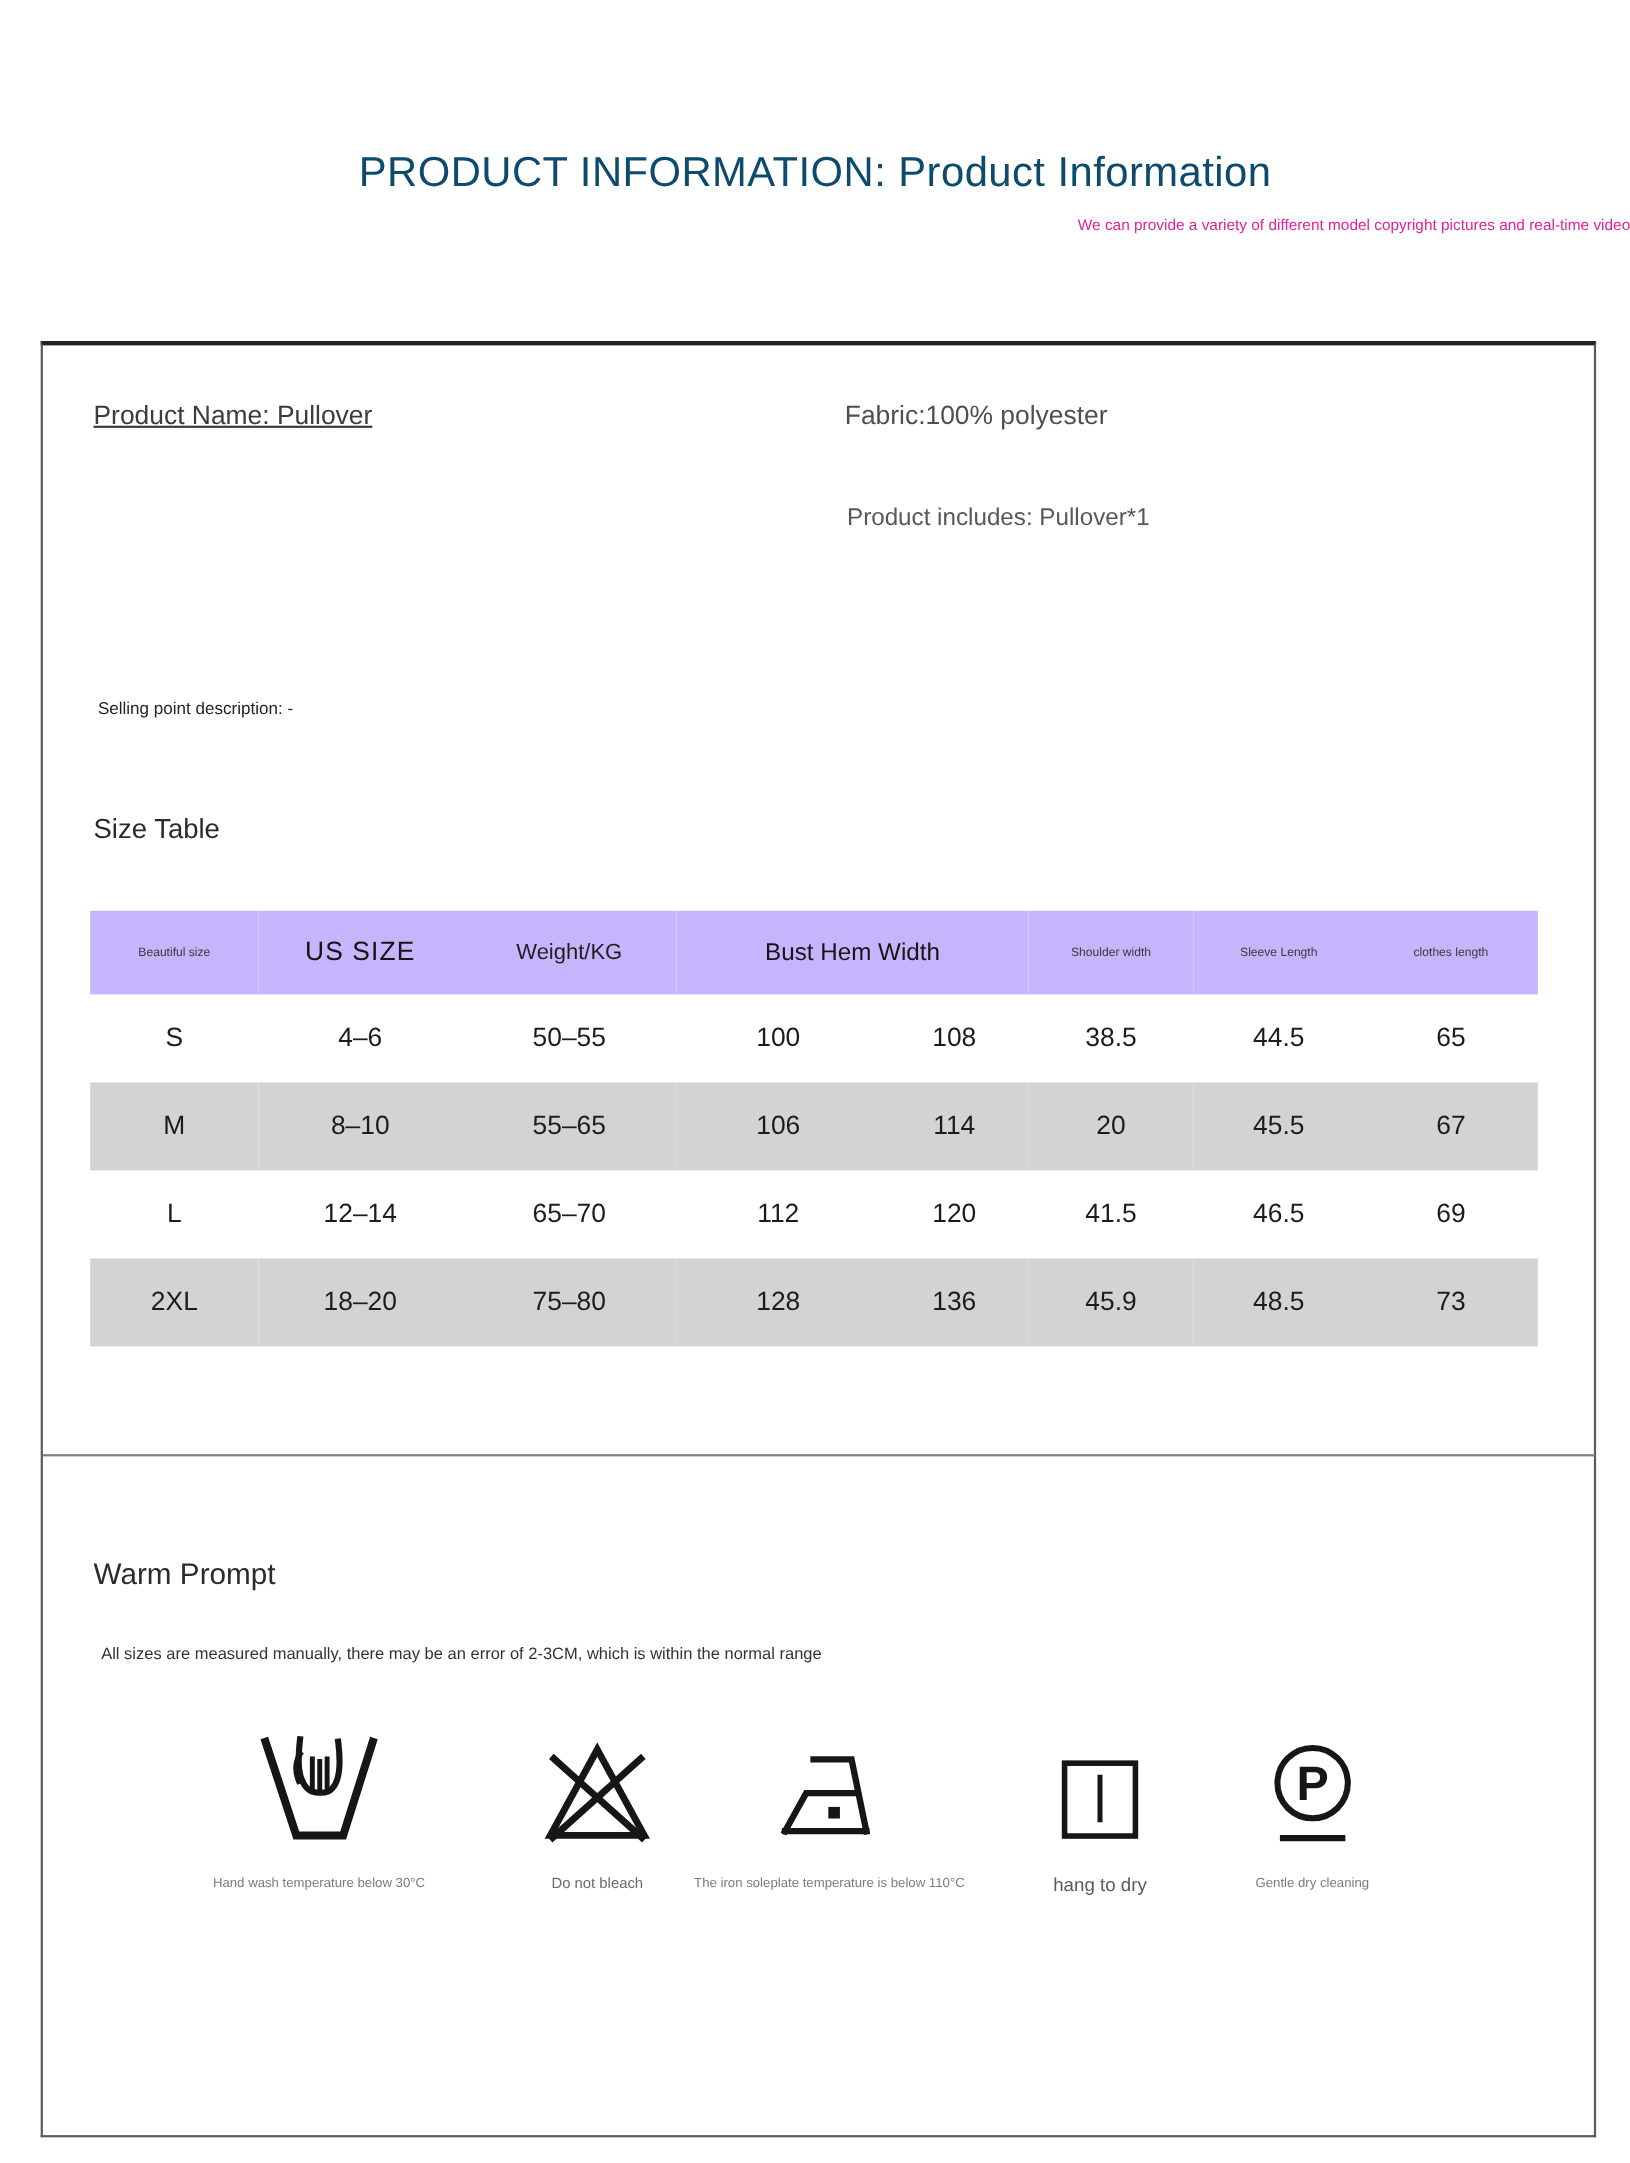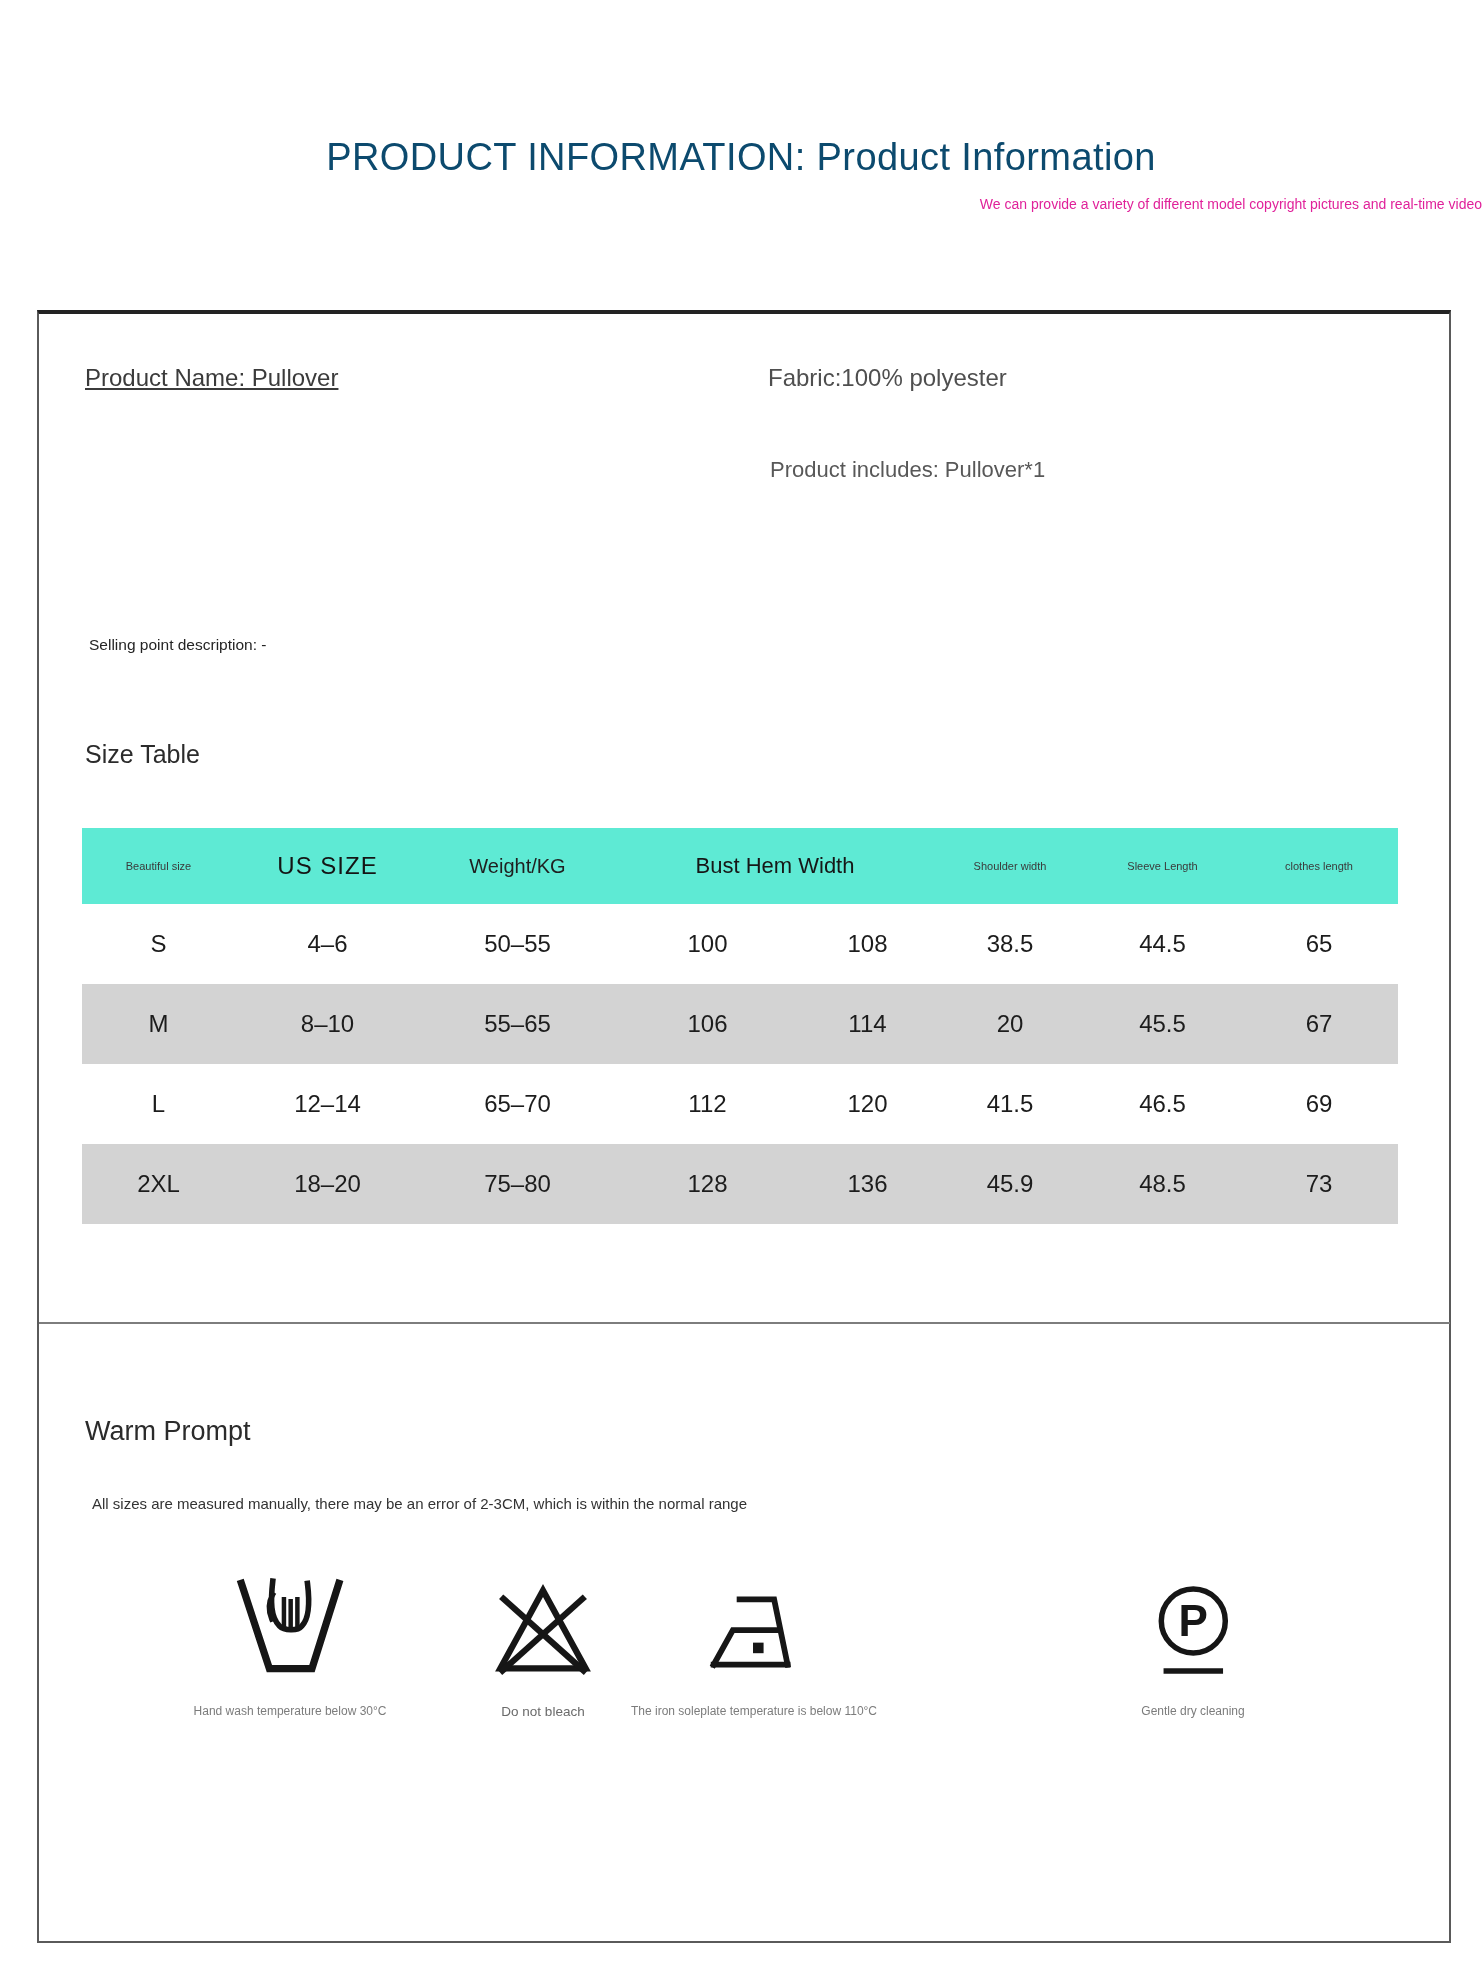--- a/index.html
+++ b/index.html
@@ -33,21 +33,21 @@
   .includes     { position:absolute; left:770px; top:457px; font-size:22px; color:#585858; }
   .weight       { position:absolute; left:85px; top:541px; font-size:27px; color:#2e2e2e; }
   .selling      { position:absolute; left:89px; top:636px; font-size:15.5px; color:#242424; }
 
   .size-table-heading { position:absolute; left:85px; top:740px; font-size:25px; color:#2b2b2b; }
 
   table.size-table {
     position:absolute; left:82px; top:828px; width:1316px;
     border-collapse:collapse; table-layout:fixed;
   }
-  table.size-table thead tr { height:76px; background:#5eead4; }
+  table.size-table thead tr { height:76px; background:#c4b5fd; }
   table.size-table tbody tr { height:80px; }
   table.size-table tbody tr:nth-child(even) { background:#d3d3d3; }
   table.size-table th, table.size-table td {
     text-align:center; vertical-align:middle; font-weight:400;
   }
   .th-small { font-size:11px; color:#3a3a3a; }
   .th-big   { font-size:24px; color:#141414; font-weight:500; letter-spacing:1px; }
   .th-med   { font-size:20px; color:#1f1f1f; }
   .th-bust  { font-size:22px; color:#161616; font-weight:500; }
   table.size-table td { font-size:24px; color:#1c1c1c; }
@@ -194,20 +194,29 @@
       <svg class="care" width="100" height="96" viewBox="0 0 100 100">
         <path d="M35 14 L71 14 L85 82" stroke-width="6"></path>
         <path d="M8 82 L85 82" stroke-width="6"></path>
         <path d="M8 82 L28 46 L73 46" stroke-width="6"></path>
         <rect x="49" y="59" width="11" height="11" fill="#161616" stroke="none"></rect>
       </svg>
     </div>
     <div class="care-label">The iron soleplate temperature is below 110°C</div>
   </div>
 
+  <div class="care-item hang" style="left:1000px">
+    <div class="care-icon-holder">
+      <svg class="care" width="92" height="92" viewBox="0 0 100 100">
+        <rect x="15" y="14" width="70" height="72" stroke-width="5.5"></rect>
+        <path d="M50 28 L50 70" stroke-width="5"></path>
+      </svg>
+    </div>
+    <div class="care-label">hang to dry</div>
+  </div>
 
   <div class="care-item" style="left:1193px">
     <div class="care-icon-holder">
       <svg class="care" width="100" height="106" viewBox="0 0 100 100">
         <circle cx="50" cy="42" r="32" stroke-width="5.5"></circle>
         <text x="50" y="57" text-anchor="middle" font-size="44" font-weight="bold" fill="#161616" stroke="none" font-family="Liberation Sans, sans-serif">P</text>
         <path d="M23 92 L77 92" stroke-width="5.5"></path>
       </svg>
     </div>
     <div class="care-label">Gentle dry cleaning</div>

